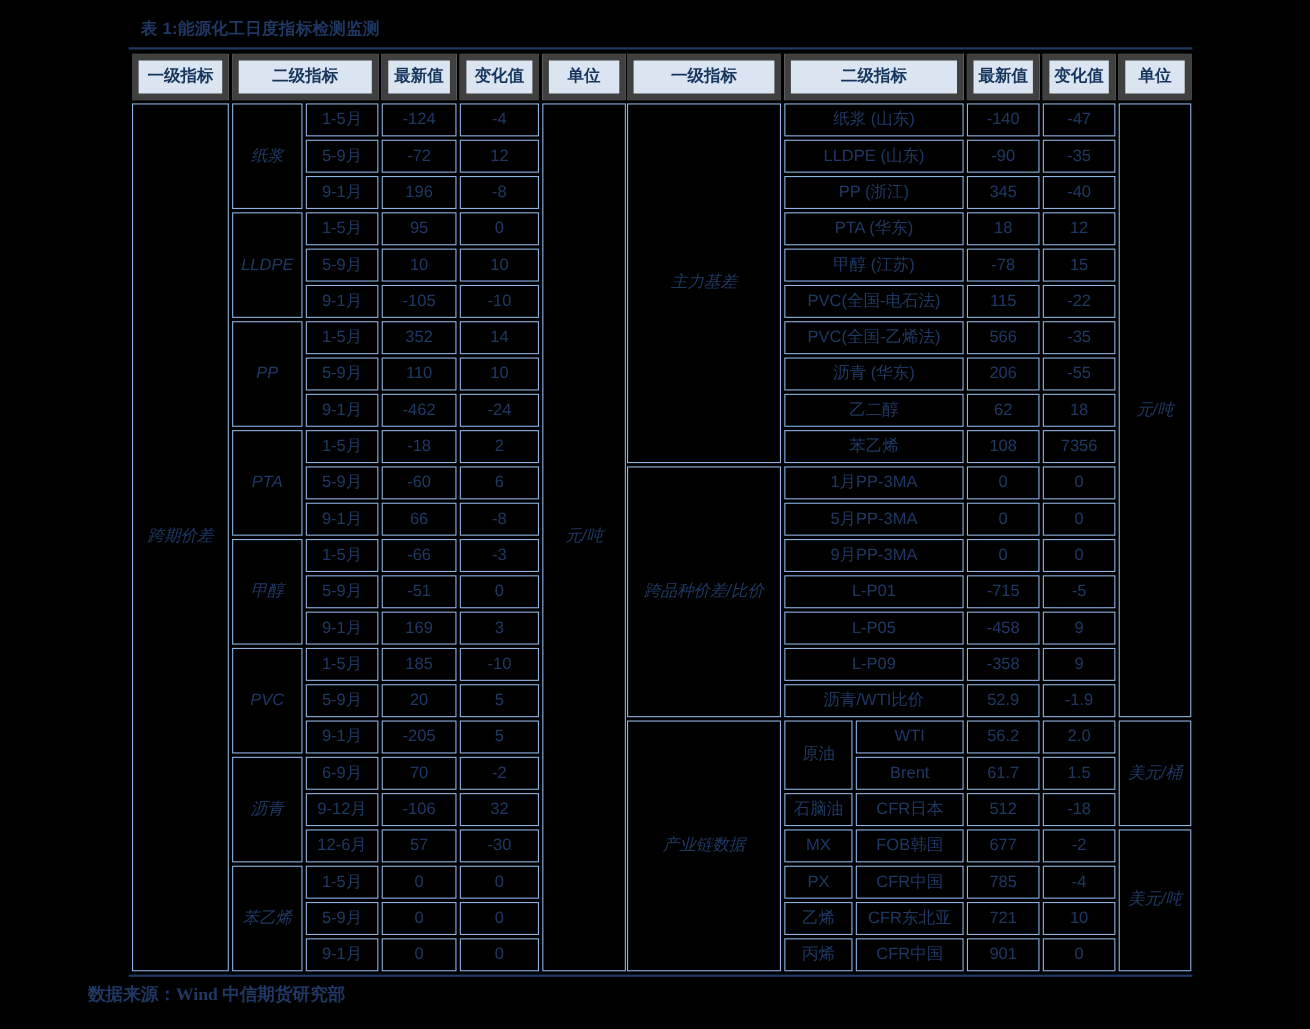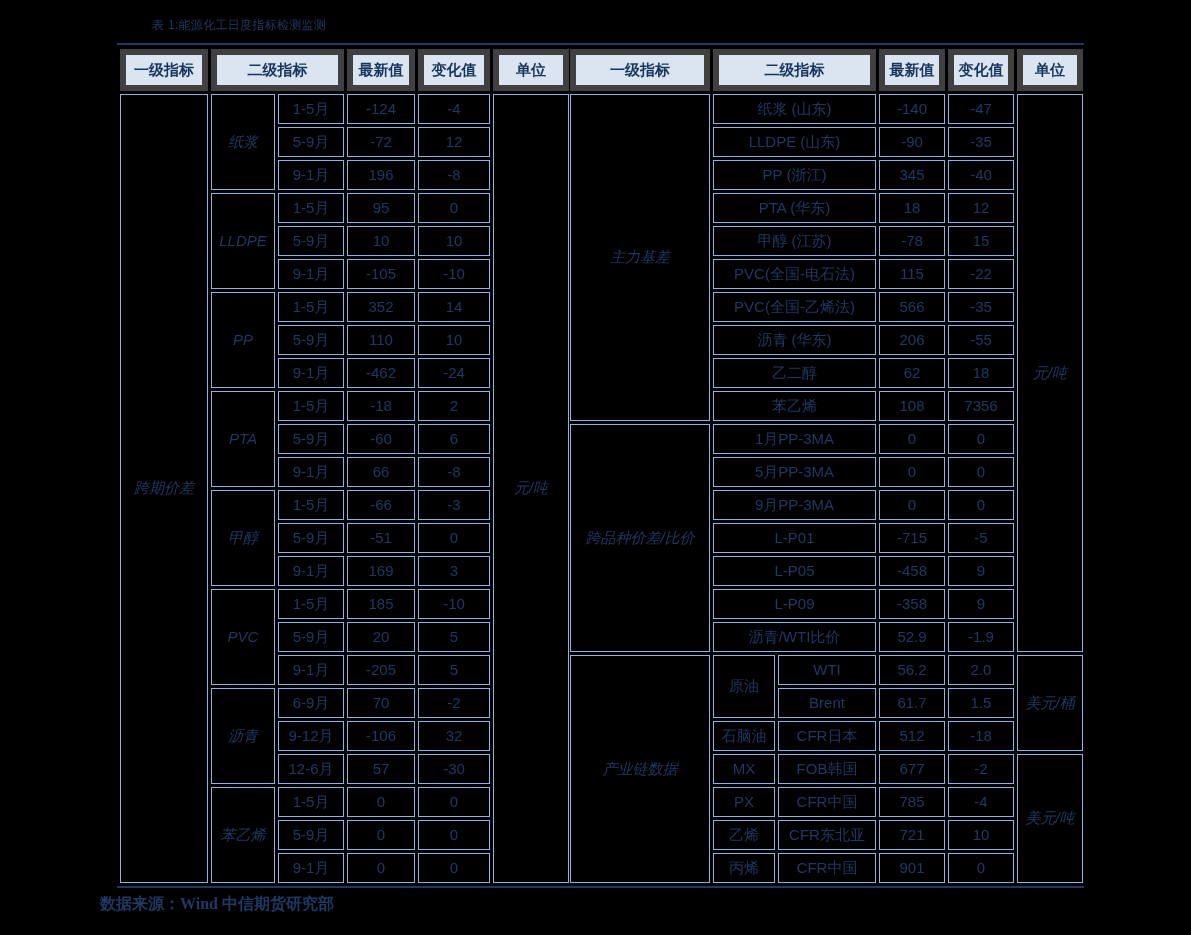--- a/index.html
+++ b/index.html
@@ -16,31 +16,31 @@
     color: #1f3864;
   }
   #page {
     position: relative;
     width: 1191px;
     height: 935px;
     background: #000000;
   }
   .title {
     position: absolute;
-    left: 152px;
+    left: 128px;
     top: 17px;
-    font-size: 12px;
-    font-weight: normal;
+    font-size: 15px;
+    font-weight: bold;
     color: #1f3864;
     letter-spacing: 0.3px;
     white-space: nowrap;
   }
   .footer {
     position: absolute;
-    left: 100px;
+    left: 80px;
     top: 894px;
     font-size: 16px;
     font-weight: bold;
     color: #1f3864;
     font-family: "Liberation Serif", "DejaVu Serif", serif;
     white-space: nowrap;
   }
   .tbl-wrap {
     position: absolute;
   }

